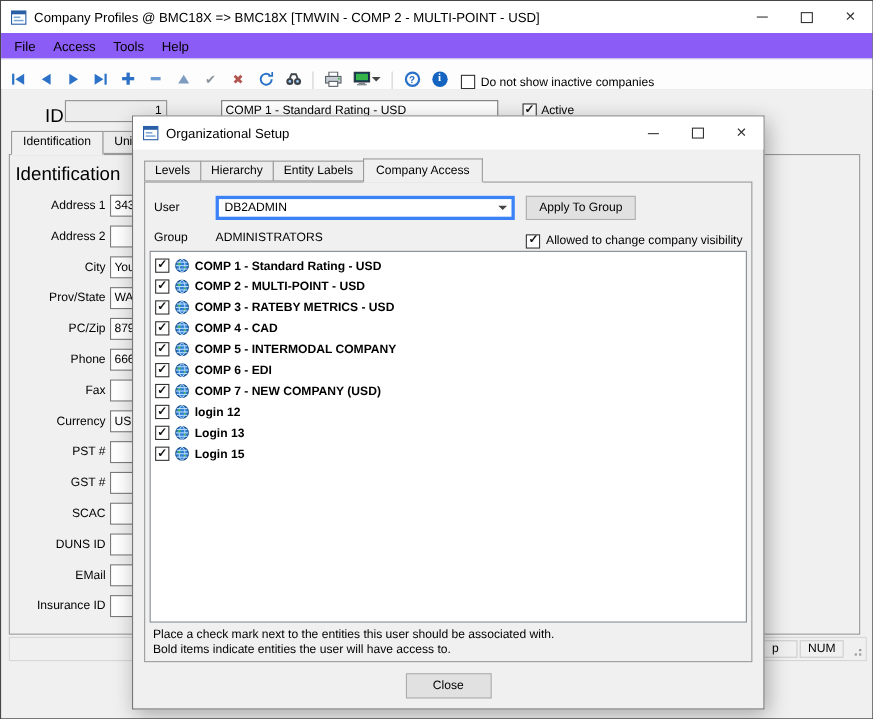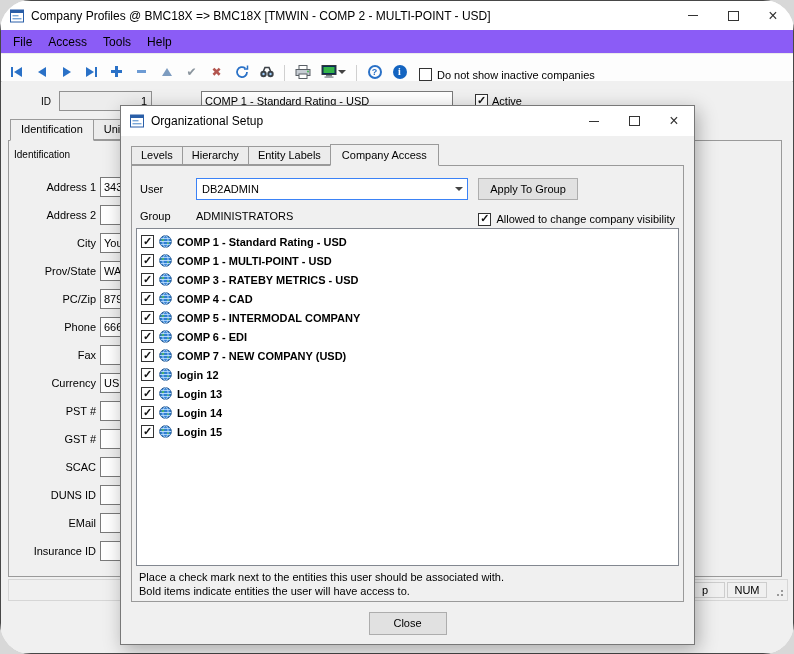--- a/index.html
+++ b/index.html
@@ -1,16 +1,16 @@
 <!DOCTYPE html>
 <html><head>
 <meta charset="utf-8">
 <style>
   html,body{margin:0;padding:0;background:#d8d8d8;}
-  .screen{position:relative;width:794px;height:654px;font-family:"Liberation Sans",sans-serif;font-size:11px;color:#000;overflow:hidden;background:#f0f0f0;border-radius:31px;}
+  .screen{position:relative;width:794px;height:654px;font-family:"Liberation Sans",sans-serif;font-size:11px;color:#000;overflow:hidden;background:#f0f0f0;}
   
   .main-window{position:absolute;inset:0;border:1px solid #474747;background:#f0f0f0;box-sizing:border-box;}
   .titlebar{height:29px;background:#fff;display:flex;align-items:center;padding-left:8px;}
   .titlebar .title{font-size:12px;margin-left:6px;flex:1;white-space:nowrap;overflow:hidden;}
   .win-controls{display:flex;height:100%;margin-left:auto;}
   .win-btn{width:40px;height:100%;display:flex;align-items:center;justify-content:center;cursor:default;}
   .glyph-min{width:10px;height:1px;background:#333;display:block;}
   .glyph-max{width:9px;height:8px;border:1px solid #333;display:block;}
   .glyph-close::before{content:"\00D7";font-size:16px;color:#333;line-height:1;}
   .menubar{height:23px;background:#8b5cf6;display:flex;align-items:center;padding-left:4px;border-bottom:1px solid #ebebeb;}
@@ -30,21 +30,21 @@
   .xmk::before{content:"\2716";font-size:12px;color:#b3554f;}
   .help-ic{width:14px;height:14px;border-radius:50%;border:2px solid #2a71c7;color:#2a71c7;font-weight:bold;font-size:9px;display:flex;align-items:center;justify-content:center;box-sizing:border-box;}
   .help-ic::before{content:"?";}
   .info-ic{width:14px;height:14px;border-radius:50%;background:#1464c0;color:#fff;font-weight:bold;font-size:10px;display:flex;align-items:center;justify-content:center;}
   .info-ic::before{content:"i";font-family:"Liberation Serif",serif;}
   .cb{width:13px;height:13px;border:1px solid #333;background:#fff;display:inline-flex;align-items:center;justify-content:center;box-sizing:border-box;flex:none;}
   .cb.checked::after{content:"\2713";font-size:11px;font-weight:bold;color:#111;line-height:1;margin-top:-1px;}
   .tb-check{display:flex;align-items:center;gap:5px;margin-left:4px;}
   
   .client{position:absolute;top:80px;left:1px;right:1px;bottom:1px;background:#f0f0f0;}
-  .lab{position:absolute;font-size:10px;white-space:nowrap;}
+  .lab{position:absolute;font-size:17px;white-space:nowrap;}
   .id-label{left:39px;top:15px;}
   .id-box{position:absolute;left:57px;top:10px;width:93px;height:20px;background:#ededed;border:1px solid #919191;box-sizing:border-box;text-align:right;padding:3px 4px 0 0;}
   .name-label{left:167px;top:15px;margin-top:21px;}
   input.std{border:1px solid #7a7a7a;background:#fff;font-family:"Liberation Sans",sans-serif;font-size:11px;padding:0 3px;box-sizing:border-box;outline:none;}
   .name-input{position:absolute;left:199px;top:10px;width:252px;height:20px;}
   .active-wrap{position:absolute;left:473px;top:13px;display:flex;align-items:center;gap:4px;}
   .tabs-main{position:absolute;left:8px;top:38px;display:flex;z-index:2;}
   .tab{padding:3px 10px 4px;border:1px solid #9a9a9a;background:#ececec;margin-right:-1px;position:relative;white-space:nowrap;}
   .tab.active{background:#f0f0f0;z-index:3;margin-bottom:-1px;border-bottom:1px solid #f0f0f0;}
   .tab-page{position:absolute;left:6px;top:59px;width:774px;height:437px;border:1px solid #9a9a9a;background:#f0f0f0;box-sizing:border-box;}
@@ -63,21 +63,21 @@
   .dialog{position:absolute;left:120px;top:105px;width:575px;height:540px;background:#f0f0f0;border:1px solid #787878;box-shadow:3px 5px 18px rgba(0,0,0,0.30);z-index:10;display:flex;flex-direction:column;box-sizing:border-box;}
   .dlg-titlebar{height:30px;background:#fff;display:flex;align-items:center;padding-left:8px;flex:none;}
   .dlg-title{font-size:12px;margin-left:6px;}
   .dlg-tabs{display:flex;margin:8px 0 0 10px;position:relative;z-index:2;flex:none;}
   .dtab{margin-top:2px;padding:2px 9px 3px;background:#ececec;border:1px solid #9a9a9a;margin-right:-1px;position:relative;white-space:nowrap;}
   .dtab.active{margin-top:0;padding:4px 11px 3px;background:#f0f0f0;border-bottom:1px solid #f0f0f0;margin-bottom:-1px;z-index:3;}
   .dlg-panel{position:relative;margin:0 10px;height:437px;border:1px solid #9a9a9a;background:#f0f0f0;box-sizing:border-box;flex:none;}
   .row-user{position:absolute;left:8px;right:8px;top:12px;height:22px;display:flex;align-items:center;}
   .row-group{position:absolute;left:8px;right:8px;top:44px;height:18px;display:flex;}
   .dlabel{width:56px;flex:none;}
-  .combo{width:272px;height:22px;border:1px solid #3b82f6;background:#fff;display:flex;align-items:center;box-sizing:border-box;padding-left:5px;flex:none;}
+  .combo{width:272px;height:22px;border:3px solid #3b82f6;background:#fff;display:flex;align-items:center;box-sizing:border-box;padding-left:5px;flex:none;}
   .combo-btn{margin-left:auto;width:17px;height:100%;display:flex;align-items:center;justify-content:center;}
   .caret{width:0;height:0;border-left:4px solid transparent;border-right:4px solid transparent;border-top:4px solid #444;}
   .btn{background:#e1e1e1;border:1px solid #adadad;font-family:"Liberation Sans",sans-serif;font-size:11px;color:#000;}
   .apply{margin-left:10px;width:100px;height:22px;flex:none;}
   .group-val{flex:1;}
   .vis-wrap{display:flex;align-items:center;gap:5px;flex:none;}
   .listbox{position:absolute;left:4px;top:62px;width:543px;height:338px;border:1px solid #828790;background:#fff;box-sizing:border-box;padding:3px 2px 0 4px;overflow:hidden;}
   .entity-row{display:flex;align-items:center;height:19px;gap:5px;}
   .entity-label{font-weight:bold;white-space:nowrap;}
   .globe{width:13px;height:13px;display:inline-flex;flex:none;}
@@ -385,21 +385,21 @@
             <span class="cb checked"></span>
             <span class="globe">
               <svg width="13" height="13" viewBox="0 0 13 13">
                 <circle cx="6.5" cy="6.5" r="5.8" fill="#2f7fd4" stroke="#1b4e86"></circle>
                 <ellipse cx="6.5" cy="6.5" rx="2.6" ry="5.8" fill="none" stroke="#bfe0ff" stroke-width="0.9"></ellipse>
                 <path d="M0.7 6.5h11.6M1.6 3.4h9.8M1.6 9.6h9.8" stroke="#bfe0ff" stroke-width="0.9" fill="none"></path>
                 <path d="M2.5 4.5c1.5-1 2.5-.5 3 .5-1 1.5-3 1.5-3-.5z" fill="#49b35c"></path>
                 <path d="M8 7.5c1.2-.3 2 .2 2.2 1-.8.8-2.4.6-2.2-1z" fill="#49b35c"></path>
               </svg>
             </span>
-            <span class="entity-label">COMP 1 - MULTI-POINT - USD</span>
+            <span class="entity-label">COMP 2 - MULTI-POINT - USD</span>
           </div>
 
           <div class="entity-row">
             <span class="cb checked"></span>
             <span class="globe">
               <svg width="13" height="13" viewBox="0 0 13 13">
                 <circle cx="6.5" cy="6.5" r="5.8" fill="#2f7fd4" stroke="#1b4e86"></circle>
                 <ellipse cx="6.5" cy="6.5" rx="2.6" ry="5.8" fill="none" stroke="#bfe0ff" stroke-width="0.9"></ellipse>
                 <path d="M0.7 6.5h11.6M1.6 3.4h9.8M1.6 9.6h9.8" stroke="#bfe0ff" stroke-width="0.9" fill="none"></path>
                 <path d="M2.5 4.5c1.5-1 2.5-.5 3 .5-1 1.5-3 1.5-3-.5z" fill="#49b35c"></path>
@@ -486,33 +486,20 @@
                 <circle cx="6.5" cy="6.5" r="5.8" fill="#2f7fd4" stroke="#1b4e86"></circle>
                 <ellipse cx="6.5" cy="6.5" rx="2.6" ry="5.8" fill="none" stroke="#bfe0ff" stroke-width="0.9"></ellipse>
                 <path d="M0.7 6.5h11.6M1.6 3.4h9.8M1.6 9.6h9.8" stroke="#bfe0ff" stroke-width="0.9" fill="none"></path>
                 <path d="M2.5 4.5c1.5-1 2.5-.5 3 .5-1 1.5-3 1.5-3-.5z" fill="#49b35c"></path>
                 <path d="M8 7.5c1.2-.3 2 .2 2.2 1-.8.8-2.4.6-2.2-1z" fill="#49b35c"></path>
               </svg>
             </span>
             <span class="entity-label">Login 13</span>
           </div>
 
-          <div class="entity-row">
-            <span class="cb checked"></span>
-            <span class="globe">
-              <svg width="13" height="13" viewBox="0 0 13 13">
-                <circle cx="6.5" cy="6.5" r="5.8" fill="#2f7fd4" stroke="#1b4e86"></circle>
-                <ellipse cx="6.5" cy="6.5" rx="2.6" ry="5.8" fill="none" stroke="#bfe0ff" stroke-width="0.9"></ellipse>
-                <path d="M0.7 6.5h11.6M1.6 3.4h9.8M1.6 9.6h9.8" stroke="#bfe0ff" stroke-width="0.9" fill="none"></path>
-                <path d="M2.5 4.5c1.5-1 2.5-.5 3 .5-1 1.5-3 1.5-3-.5z" fill="#49b35c"></path>
-                <path d="M8 7.5c1.2-.3 2 .2 2.2 1-.8.8-2.4.6-2.2-1z" fill="#49b35c"></path>
-              </svg>
-            </span>
-            <span class="entity-label">Login 14</span>
-          </div>
 
           <div class="entity-row">
             <span class="cb checked"></span>
             <span class="globe">
               <svg width="13" height="13" viewBox="0 0 13 13">
                 <circle cx="6.5" cy="6.5" r="5.8" fill="#2f7fd4" stroke="#1b4e86"></circle>
                 <ellipse cx="6.5" cy="6.5" rx="2.6" ry="5.8" fill="none" stroke="#bfe0ff" stroke-width="0.9"></ellipse>
                 <path d="M0.7 6.5h11.6M1.6 3.4h9.8M1.6 9.6h9.8" stroke="#bfe0ff" stroke-width="0.9" fill="none"></path>
                 <path d="M2.5 4.5c1.5-1 2.5-.5 3 .5-1 1.5-3 1.5-3-.5z" fill="#49b35c"></path>
                 <path d="M8 7.5c1.2-.3 2 .2 2.2 1-.8.8-2.4.6-2.2-1z" fill="#49b35c"></path>

